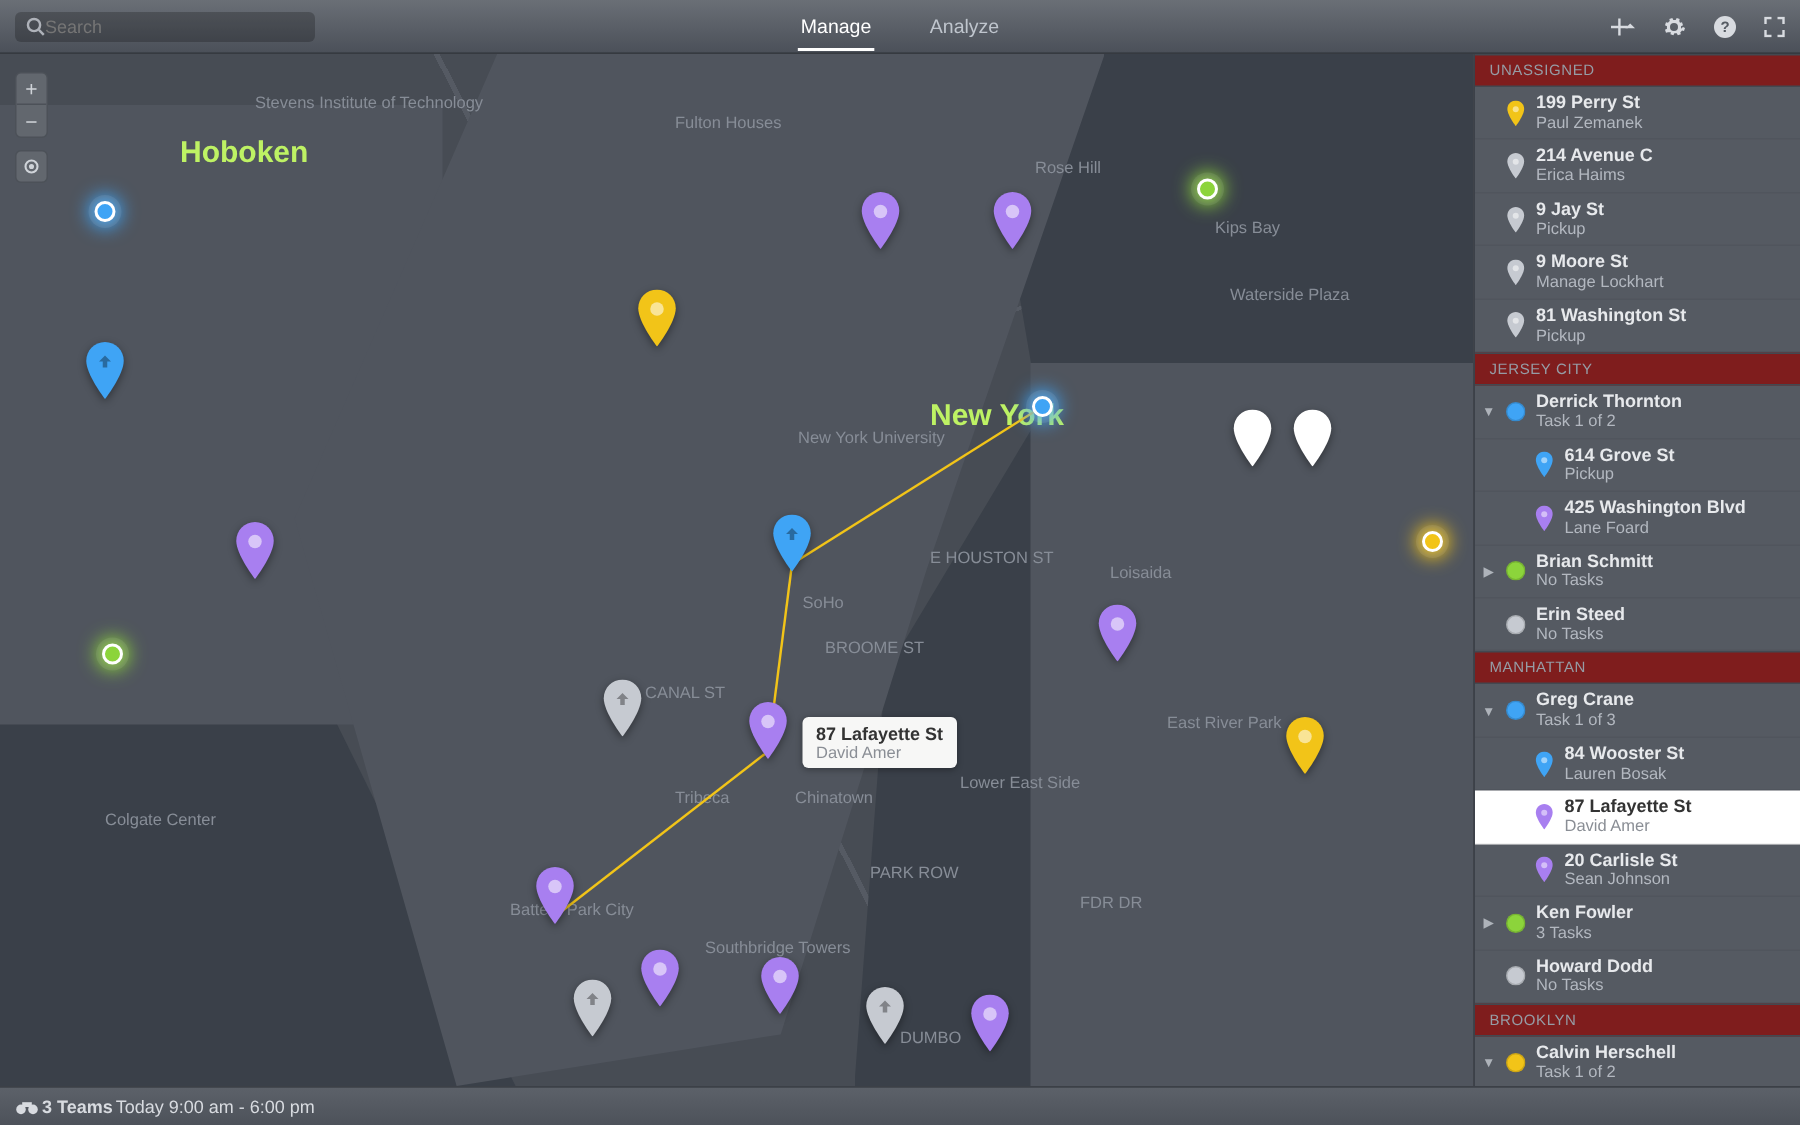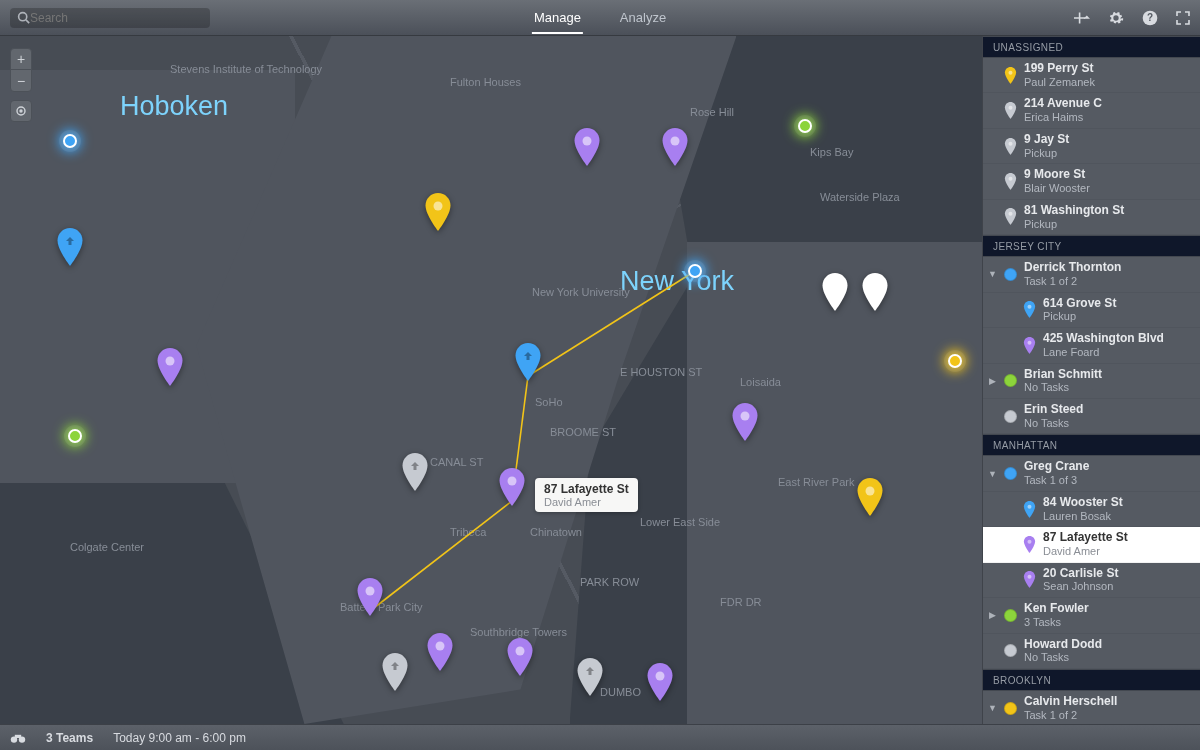--- a/index.html
+++ b/index.html
@@ -22,47 +22,47 @@
   radial-gradient(circle at 70% 35%,#3b414b 0 1px,transparent 1px),
   #474c54}
 .water{position:absolute;background:#3a4049}
 .w2{left:58%;top:0;width:42%;height:100%;clip-path:polygon(20% 0,100% 0,100% 100%,0 100%,5% 60%,30% 35%)}
 .w3{left:0;top:55%;width:35%;height:45%;clip-path:polygon(0 0,60% 10%,100% 100%,0 100%)}
 .land{position:absolute;background:#50555e}
 .l1{left:0;top:5%;width:30%;height:60%}
 .l2{left:20%;top:0;width:55%;height:100%;clip-path:polygon(25% 0,100% 0,78% 50%,60% 95%,20% 100%,0 45%)}
 .l3{left:70%;top:30%;width:30%;height:70%}
 .map-label{position:absolute;font-size:11px;color:#888f99;white-space:nowrap;pointer-events:none}
-.map-label.city{font-size:27px;color:#7dd3fc;font-weight:400}
+.map-label.city{font-size:20px;color:#bef264;font-weight:700}
 .map-label.hood{font-size:11px;color:#878d97}
 .zoom-ctrl{position:absolute;left:10px;top:12px;width:22px;background:#62676e;border-radius:4px;overflow:hidden;border:1px solid #4c5158}
 .zoom-ctrl div{height:21px;display:flex;align-items:center;justify-content:center;color:#cfd3d8;font-size:14px;border-bottom:1px solid #4c5158;cursor:pointer}
 .zoom-ctrl div:last-child{border:none}
 .locate-ctrl{position:absolute;left:10px;top:64px;width:22px;height:22px;background:#62676e;border-radius:4px;border:1px solid #4c5158;display:flex;align-items:center;justify-content:center;cursor:pointer}
 .pin{position:absolute;width:28px;height:38px;transform:translate(-50%,-100%);cursor:pointer}
 .pin svg{width:100%;height:100%;filter:drop-shadow(0 2px 3px rgba(0,0,0,.4))}
 .driver-dot{position:absolute;width:14px;height:14px;border-radius:50%;transform:translate(-50%,-50%);border:2px solid #fff;cursor:pointer;box-shadow:0 0 0 4px rgba(255,255,255,.08),0 0 12px 4px currentColor}
 .route{position:absolute;inset:0;pointer-events:none}
 .route line{stroke:#f2c418;stroke-width:1.6}
 .pin-tooltip{position:absolute;background:#f7f7f6;border-radius:4px;padding:4px 9px;font-size:12px;color:#333;white-space:nowrap;transform:translateY(-50%);box-shadow:0 1px 4px rgba(0,0,0,.3)}
 .pin-tooltip .sub{color:#8a8e95;font-size:11px}
 .sidebar{width:218px;background:#555a62;overflow-y:auto;border-left:1px solid #3f434a;font-size:12px;color:#e7e9ec}
 .sidebar::-webkit-scrollbar{width:8px}.sidebar::-webkit-scrollbar-thumb{background:#6c7178;border-radius:4px}
-.sec-head{padding:5px 10px 4px;font-size:10px;letter-spacing:.4px;color:#969ca5;background:#0f172a;border-top:1px solid #434850;border-bottom:1px solid #434850}
+.sec-head{padding:5px 10px 4px;font-size:10px;letter-spacing:.4px;color:#969ca5;background:#7f1d1d;border-top:1px solid #434850;border-bottom:1px solid #434850}
 .row{display:flex;align-items:center;padding:4px 7px 4px 5px;gap:7px;cursor:pointer;border-bottom:1px solid rgba(0,0,0,.05)}
 .row.selected{background:#fff;color:#333}
 .row.selected .sub{color:#8a8e95}
 .disclose{width:9px;color:#aeb3ba;font-size:9px;text-align:center}
 .dot{width:13px;height:13px;border-radius:50%;flex-shrink:0;border:1px solid rgba(0,0,0,.15)}
 .minipin{width:13px;height:17px;flex-shrink:0}
 .txt{display:flex;flex-direction:column;line-height:1.15}
 .title{font-weight:600;font-size:12px}
 .sub{font-size:11px;color:#b3b8c0}
 .indent{padding-left:24px}
-.statusbar{height:26px;background:linear-gradient(#5c6169,#4d525a);display:flex;align-items:center;padding:0 10px;gap:20px;font-size:12px;color:#d8dbe0;border-top:1px solid #3c4047}
+.statusbar{height:26px;background:linear-gradient(#5c6169,#4d525a);display:flex;align-items:center;padding:0 10px;gap:2px;font-size:12px;color:#d8dbe0;border-top:1px solid #3c4047}
 </style>
 </head>
 <body>
 
 <div class="app">
   <div class="toolbar">
     <div class="search-wrap">
       <span class="icon">
           <svg width="13" height="13" viewBox="0 0 16 16" fill="none" stroke="#aeb2b9" stroke-width="2">
             <circle cx="7" cy="7" r="5"></circle>
@@ -272,21 +272,21 @@
           </div>
         </div>
         <div class="row">
           <div class="disclose"></div>
           <div class="minipin"><svg viewBox="0 0 28 38" width="13" height="17">
               <path d="M14 0C7 0 1.5 5.5 1.5 12.5 1.5 22 14 38 14 38s12.5-16 12.5-25.5C26.5 5.5 21 0 14 0z" fill="#c6cad1"></path>
               <circle cx="14" cy="13" r="4.5" fill="rgba(255,255,255,.5)"></circle>
             </svg></div>
           <div class="txt">
             <div class="title">9 Moore St</div>
-            <div class="sub">Blair Wooster</div>
+            <div class="sub">Manage Lockhart</div>
           </div>
         </div>
         <div class="row">
           <div class="disclose"></div>
           <div class="minipin"><svg viewBox="0 0 28 38" width="13" height="17">
               <path d="M14 0C7 0 1.5 5.5 1.5 12.5 1.5 22 14 38 14 38s12.5-16 12.5-25.5C26.5 5.5 21 0 14 0z" fill="#c6cad1"></path>
               <circle cx="14" cy="13" r="4.5" fill="rgba(255,255,255,.5)"></circle>
             </svg></div>
           <div class="txt">
             <div class="title">81 Washington St</div>

